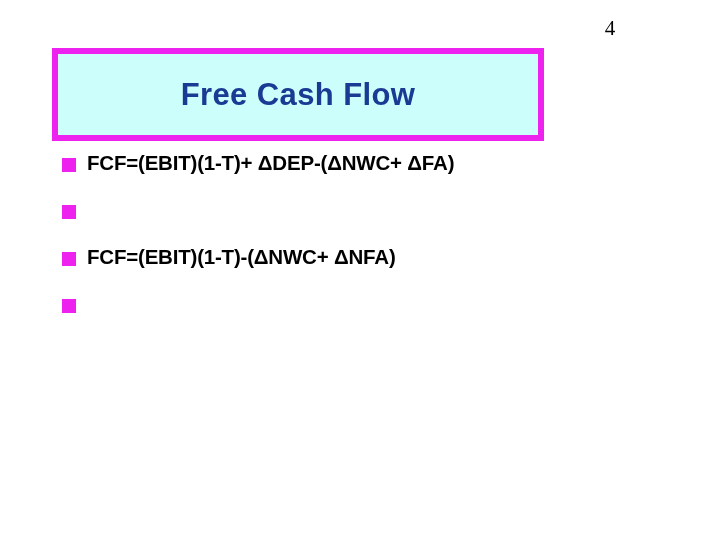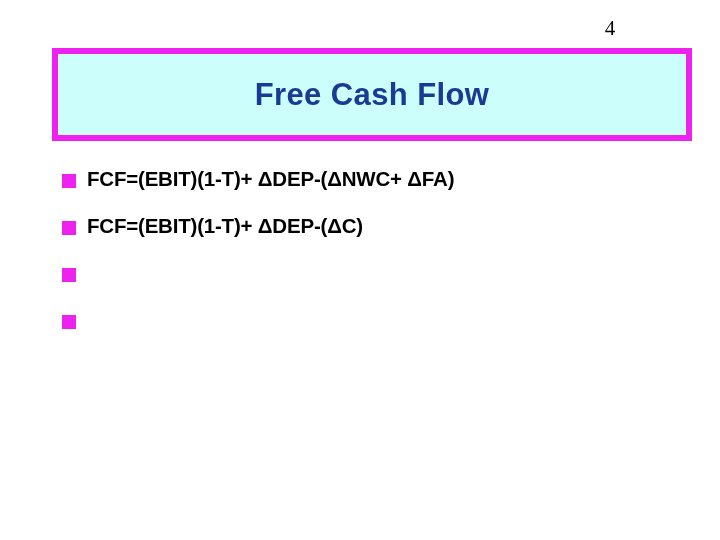--- a/index.html
+++ b/index.html
@@ -36,21 +36,21 @@
     color: #000000;
     line-height: 1;
     letter-spacing: 0;
   }
 
   
   .title-box {
     position: absolute;
     left: 52px;
     top: 48px;
-    width: 640px;
+    width: 492px;
     height: 93px;
     box-sizing: border-box;
     background: #ccfffb;
     border: 6px solid #ee22ee;
     display: flex;
     align-items: center;
     justify-content: center;
   }
   .title-text {
     font-family: "Liberation Sans", sans-serif;
@@ -60,21 +60,21 @@
     letter-spacing: 0.4px;
     line-height: 1;
     white-space: nowrap;
     text-align: center;
   }
 
   
   .bullet-list {
     position: absolute;
     left: 0;
-    top: 156px;
+    top: 140px;
     width: 720px;
   }
   .bullet-row {
     position: relative;
     height: 47px;
     display: flex;
     align-items: center;
     padding-left: 62px;
   }
   .bullet-marker {
@@ -108,25 +108,25 @@
 
   <div class="bullet-list">
 
     <div class="bullet-row">
       <span class="bullet-marker"></span>
       <span class="bullet-text">FCF=(EBIT)(1-T)+ ΔDEP-(ΔNWC+ ΔFA)</span>
     </div>
 
     <div class="bullet-row">
       <span class="bullet-marker"></span>
-      <span class="bullet-text">FCF=(EBIT)(1-T)+ ΔDEP-(ΔC)</span>
     </div>
 
     <div class="bullet-row">
       <span class="bullet-marker"></span>
+      <span class="bullet-text">FCF=(EBIT)(1-T)-(ΔNWC+ ΔNFA)</span>
     </div>
 
     <div class="bullet-row">
       <span class="bullet-marker"></span>
     </div>
 
   </div>
 
 </div>
 

